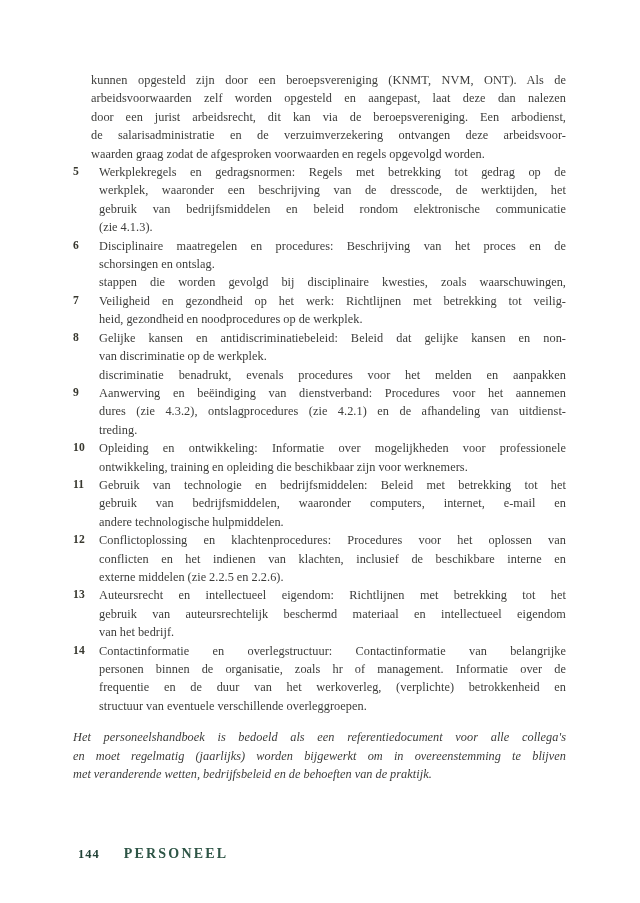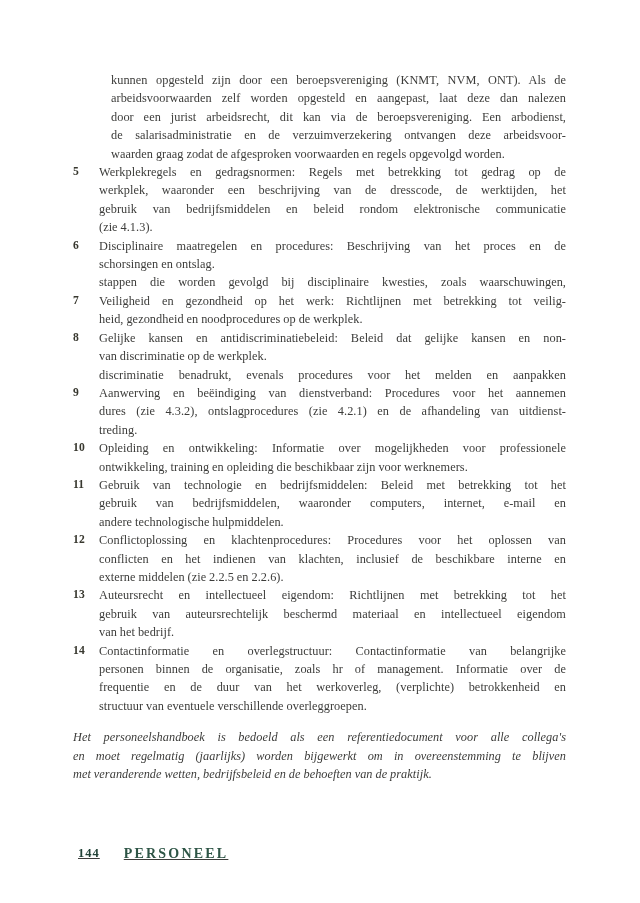--- a/index.html
+++ b/index.html
@@ -19,34 +19,34 @@
   }
   .line {
     font-size: 12.3px;
     line-height: 18.4px;
     text-align: justify;
     text-align-last: justify;
     word-spacing: -0.2px;
     letter-spacing: 0.05px;
   }
   .line.last { text-align-last: left; }
-  .para.intro { margin-left: 38px; } 
+  .para.intro { margin-left: 18px; } 
   ol.topics { margin: 0; padding: 0; list-style: none; }
   ol.topics li { position: relative; padding-left: 26px; }
   ol.topics .num {
     position: absolute; left: 0; top: 0;
     font-size: 11.6px; line-height: 18.4px;
     font-weight: 700;
     color: #38382f;
     letter-spacing: 0.2px;
   }
   .para.closing { margin-top: 13px; font-style: italic; }
   footer.pagefoot {
     position: absolute; left: 78px; top: 846px;
-    display: flex; align-items: flex-start; text-decoration: underline;
+    display: flex; align-items: flex-end;
   }
   .pagenum {
     font-size: 12.5px;
     font-weight: 700;
     letter-spacing: 1px;
     color: #224237;
   }
   .seclabel {
     margin-left: 24px;
     font-size: 14px;

